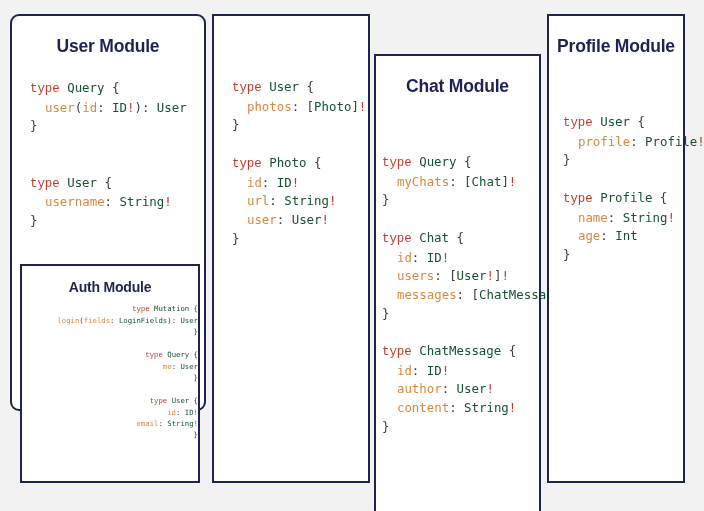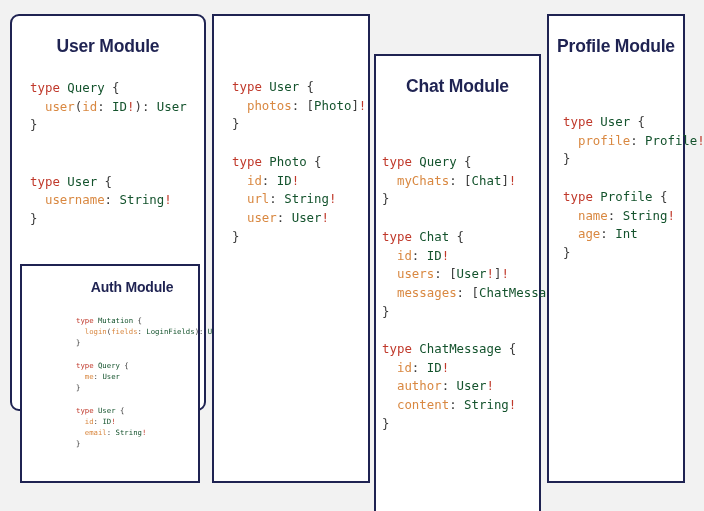--- a/index.html
+++ b/index.html
@@ -55,35 +55,35 @@
     font-size: 12.4px;
     line-height: 18.7px;
   }
 
   .code-sm {
     font-size: 7.3px;
     line-height: 11.2px;
   }
 
   
-  .tok-kw   { color: #c0392b; }
+  .tok-kw   { color: #c0392b; font-family: Liberation Mono, monospace; }
   .tok-type { color: #14532d; }
   .tok-field{ color: #d98841; }
   .tok-punc { color: #3b3b3b; }
   .tok-bang { color: #c0392b; }
 
   
   #card-user     { left: 10px;  top: 14px;  width: 196px; height: 397px; border-radius: 9px; }
-  #card-auth     { left: 8px;   top: 248px; width: 180px; height: 219px; padding-left: 44px; }
+  #card-auth     { left: 8px;   top: 248px; width: 180px; height: 219px; }
   #card-gallery  { left: 212px; top: 14px;  width: 158px; height: 469px; }
   #card-chat     { left: 374px; top: 14px;  width: 167px; height: 469px; margin-top: 40px; }
   #card-profile  { left: 547px; top: 14px;  width: 138px; height: 469px; }
 
   #code-user     { margin: 22px 0 0 18px; }
-  #code-auth     { margin: 20px 0 0 10px; }
+  #code-auth     { margin: 8px 0 0 10px; text-align: right; }
   #code-gallery  { margin: 62px 0 0 18px; }
   #code-chat     { margin: 56px 0 0 6px; }
   #code-profile  { margin: 56px 0 0 14px; }
 </style>
 </head>
 <body>
 
 <div id="board">
 
   <div class="module-card" id="card-user">

